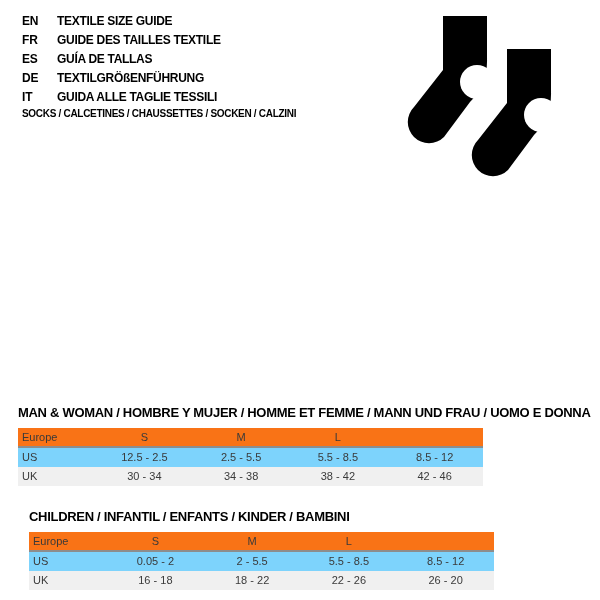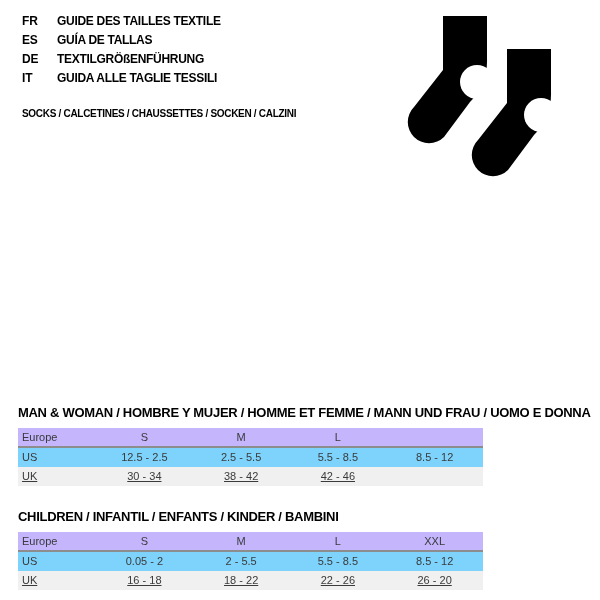--- a/index.html
+++ b/index.html
@@ -57,21 +57,21 @@
   
   .socks-icon {
     position: absolute;
     left: 402px;
     top: 8px;
   }
 
   
   .table-section { position: absolute; left: 18px; }
   .section-man-woman { top: 405px; }
-  .section-children  { top: 509px; }
+  .section-children  { top: 509px; margin-left: 11px; }
   .table-title {
     font-size: 13px;
     font-weight: bold;
     letter-spacing: -0.3px;
     color: #000000;
     white-space: nowrap;
     margin-bottom: 8px;
   }
   .size-table {
     width: 465px;
@@ -79,46 +79,48 @@
     color: #3a3a3a;
   }
   .t-row {
     display: grid;
     grid-template-columns: 78px 1fr 1fr 1fr 1fr;
     align-items: center;
   }
   .t-head {
     height: 18px;
     line-height: 18px;
-    background: #c4b5fd;
+    background: #f97316;
     border-bottom: 2px solid #8d8d8d;
   }
   .t-body-row {
     height: 19px;
     line-height: 19px;
     background: #7dd3fc;
   }
   .t-body-row.alt {
     background: #f0f0f0;
-    text-decoration: underline;
   }
   .t-cell-first {
     padding-left: 4px;
     text-align: left;
   }
   .t-cell {
     text-align: center;
   }
 </style>
 </head>
 <body>
 
 <div class="page">
 
   <div class="lang-block">
+    <div class="lang-row">
+      <span class="lang-code">EN</span><span class="lang-label">TEXTILE SIZE GUIDE</span>
+    </div>
     <div class="lang-row">
       <span class="lang-code">FR</span><span class="lang-label">GUIDE DES TAILLES TEXTILE</span>
     </div>
     <div class="lang-row">
       <span class="lang-code">ES</span><span class="lang-label">GUÍA DE TALLAS</span>
     </div>
     <div class="lang-row">
       <span class="lang-code">DE</span><span class="lang-label">TEXTILGRÖßENFÜHRUNG</span>
     </div>
     <div class="lang-row">
@@ -151,35 +153,35 @@
       <div class="t-row t-body-row">
         <div class="t-cell-first">US</div>
         <div class="t-cell">12.5 - 2.5</div>
         <div class="t-cell">2.5 - 5.5</div>
         <div class="t-cell">5.5 - 8.5</div>
         <div class="t-cell">8.5 - 12</div>
       </div>
       <div class="t-row t-body-row alt">
         <div class="t-cell-first">UK</div>
         <div class="t-cell">30 - 34</div>
+        <div class="t-cell">34 - 38</div>
         <div class="t-cell">38 - 42</div>
         <div class="t-cell">42 - 46</div>
       </div>
     </div>
   </div>
 
   <div class="table-section section-children">
     <div class="table-title">CHILDREN / INFANTIL / ENFANTS / KINDER / BAMBINI</div>
     <div class="size-table">
       <div class="t-row t-head">
         <div class="t-cell-first">Europe</div>
         <div class="t-cell">S</div>
         <div class="t-cell">M</div>
         <div class="t-cell">L</div>
-        <div class="t-cell">XXL</div>
       </div>
       <div class="t-row t-body-row">
         <div class="t-cell-first">US</div>
         <div class="t-cell">0.05 - 2</div>
         <div class="t-cell">2 - 5.5</div>
         <div class="t-cell">5.5 - 8.5</div>
         <div class="t-cell">8.5 - 12</div>
       </div>
       <div class="t-row t-body-row alt">
         <div class="t-cell-first">UK</div>

